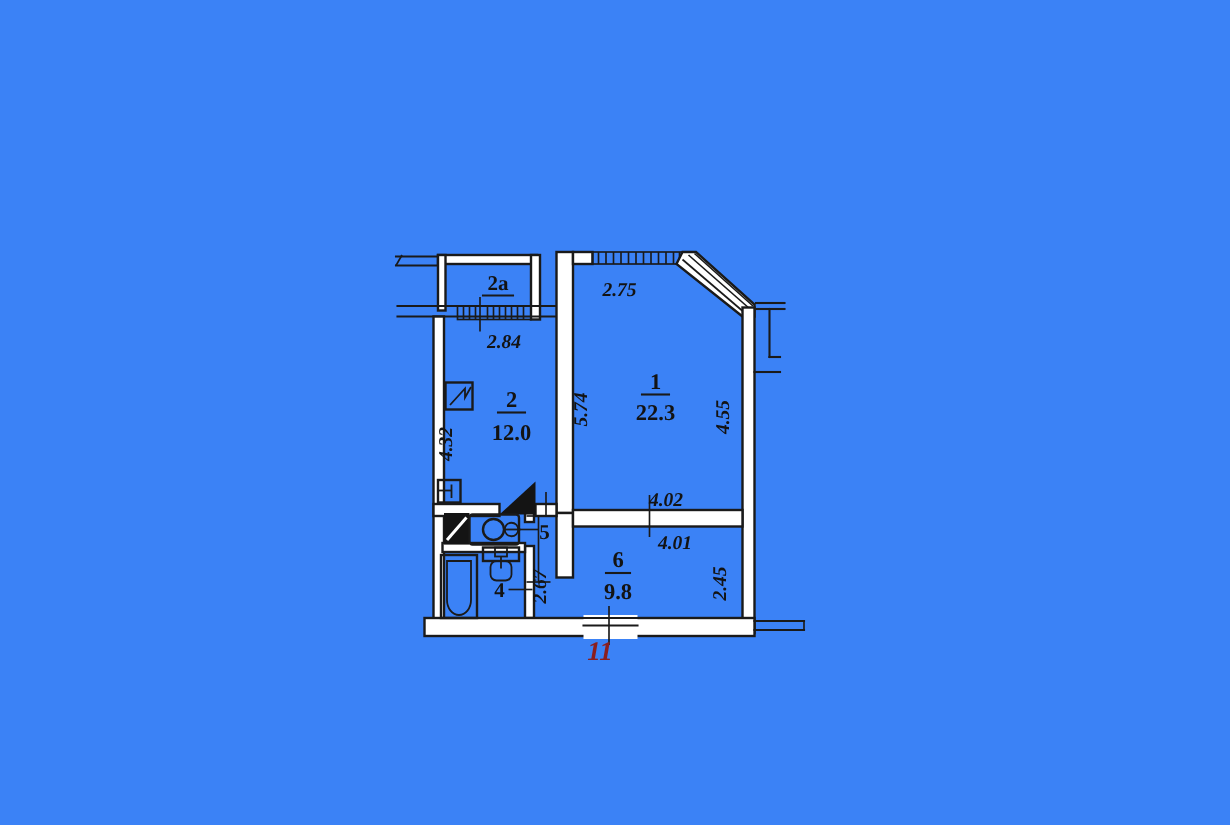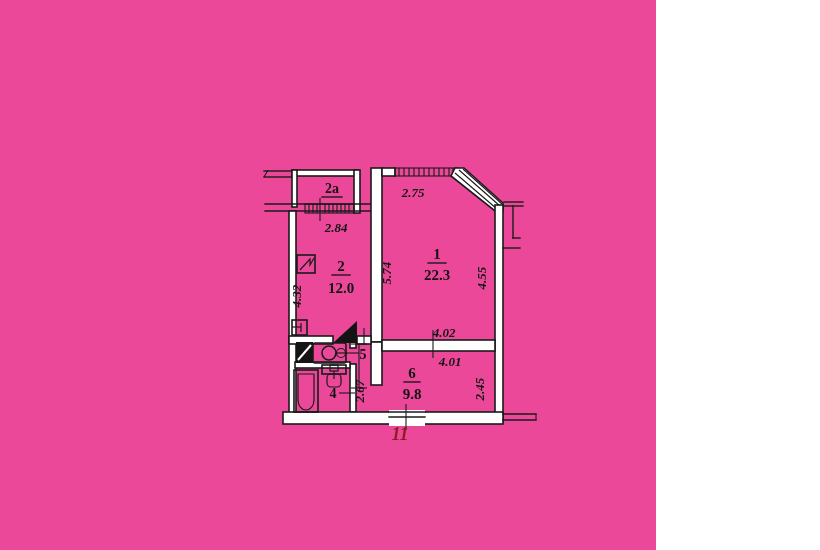--- a/index.html
+++ b/index.html
@@ -1,16 +1,16 @@
 <!DOCTYPE html>
 <html><head>
 <meta charset="utf-8">
 <style>
   html,body{margin:0;padding:0;background:#ffffff;}
-  .stage{position:relative;width:656px;height:550px;background:#ec4899;overflow:hidden;}
+  .stage{position:relative;width:820px;height:550px;background:#3b82f6;overflow:hidden;}
   svg{position:absolute;left:0;top:0;}
   .wall{fill:#ffffff;stroke:#1a1a1a;stroke-width:1.6;}
   .ln{stroke:#1a1a1a;stroke-width:1.4;fill:none;stroke-linecap:square;}
   .thin{stroke:#1a1a1a;stroke-width:1.1;fill:none;}
   .blk{fill:#141414;stroke:none;}
   .fix{fill:none;stroke:#1a1a1a;stroke-width:1.6;}
   .fix2{fill:none;stroke:#1a1a1a;stroke-width:1.2;}
   text{text-anchor:middle;}
   .rm{font:700 15px "Liberation Serif", serif;fill:#131313;}
   .rm-sm{font:700 14px "Liberation Serif", serif;fill:#131313;}

